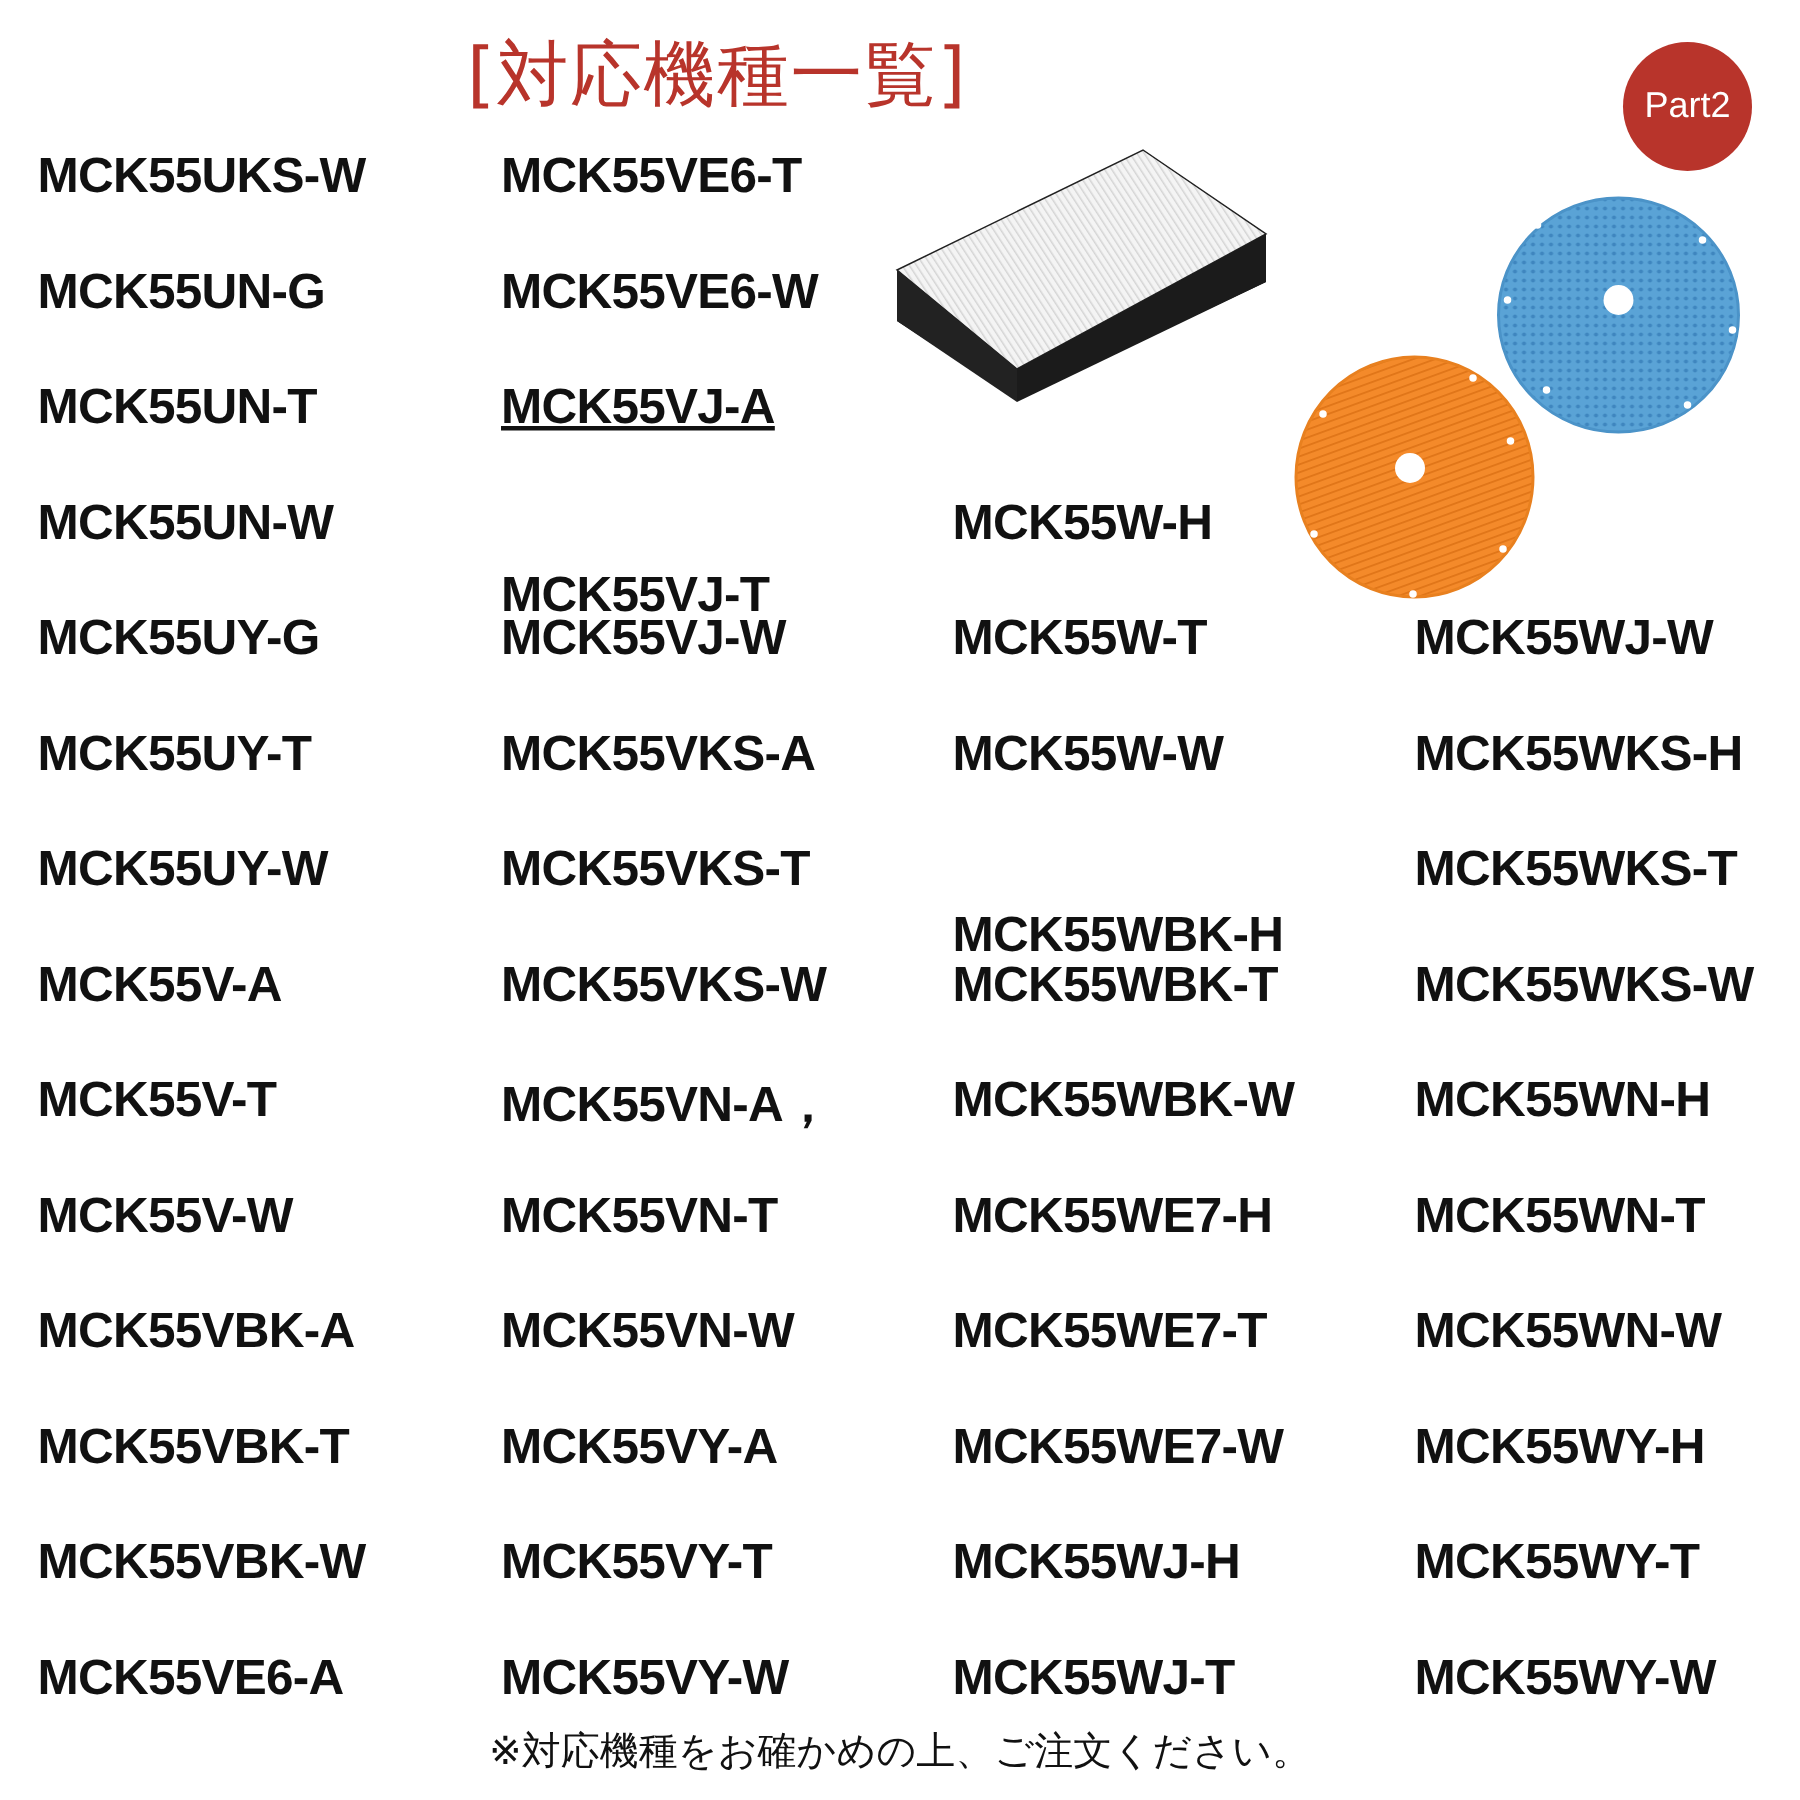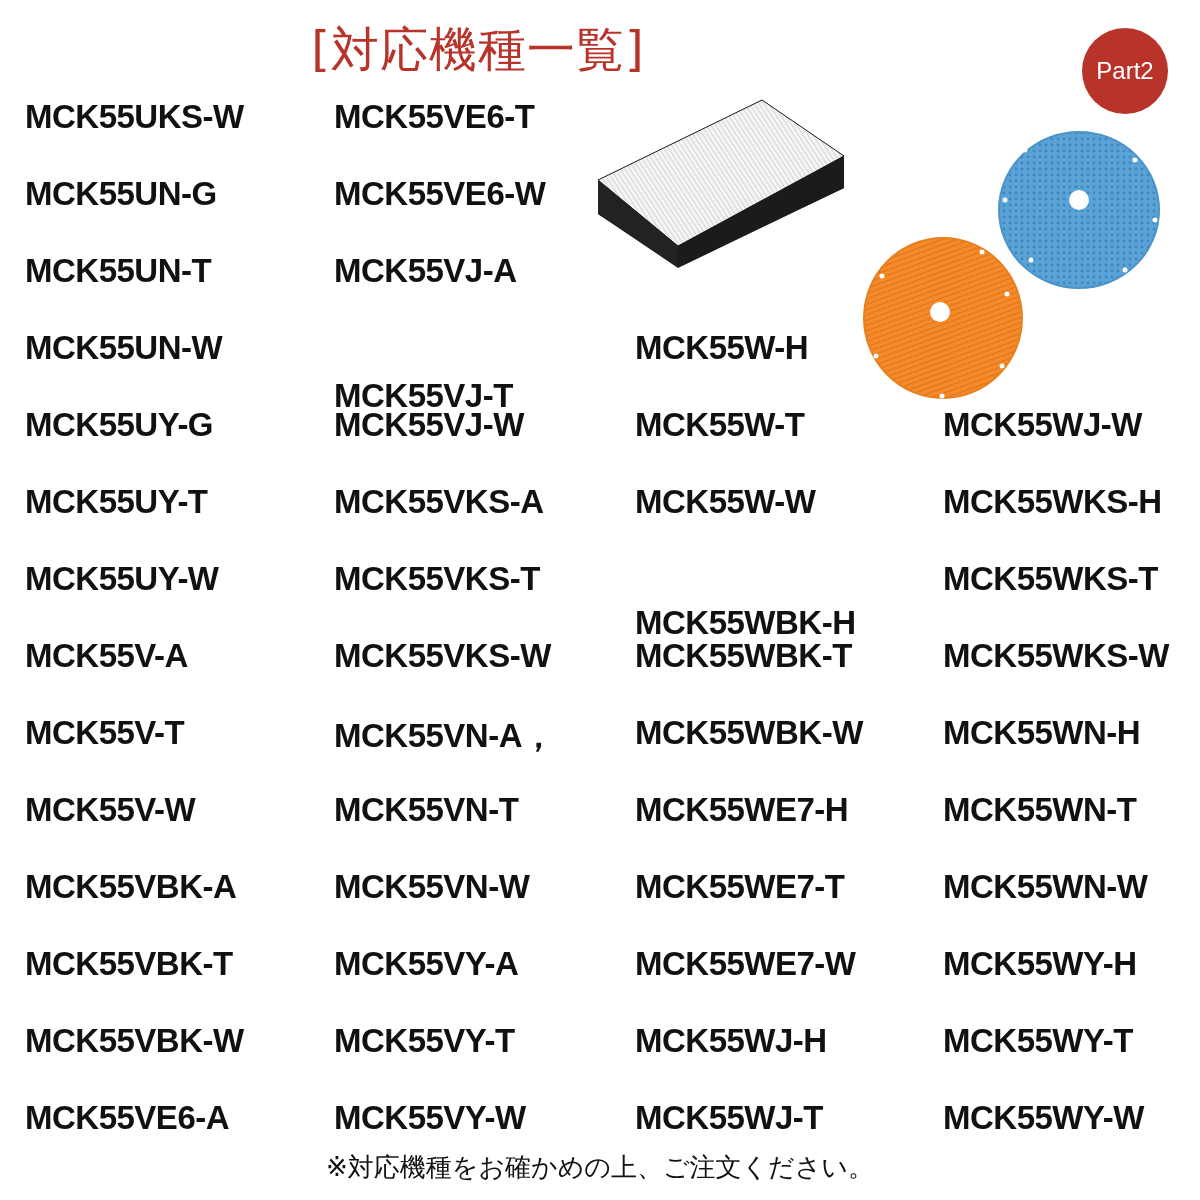--- a/index.html
+++ b/index.html
@@ -89,21 +89,21 @@
     <div class="model" style="left: 25px; top: 560px;">MCK55UY-W</div>
     <div class="model" style="left: 25px; top: 637px;">MCK55V-A</div>
     <div class="model" style="left: 25px; top: 714px; text-align: center;">MCK55V-T</div>
     <div class="model" style="left: 25px; top: 791px;">MCK55V-W</div>
     <div class="model" style="left: 25px; top: 868px;">MCK55VBK-A</div>
     <div class="model" style="left: 25px; top: 945px;">MCK55VBK-T</div>
     <div class="model" style="left: 25px; top: 1022px;">MCK55VBK-W</div>
     <div class="model" style="left: 25px; top: 1099px;">MCK55VE6-A</div>
     <div class="model" style="left: 334px; top: 98px;">MCK55VE6-T</div>
     <div class="model" style="left: 334px; top: 175px;">MCK55VE6-W</div>
-    <div class="model" style="left: 334px; top: 252px;">MCK55VJ-A</div>
+    <div class="model" style="left: 334px; top: 252px; text-decoration: underline;">MCK55VJ-A</div>
     <div class="model" style="left: 334px; top: 329px; margin-top: 48px;">MCK55VJ-T</div>
     <div class="model" style="left: 334px; top: 406px;">MCK55VJ-W</div>
     <div class="model" style="left: 334px; top: 483px;">MCK55VKS-A</div>
     <div class="model" style="left: 334px; top: 560px;">MCK55VKS-T</div>
     <div class="model" style="left: 334px; top: 637px;">MCK55VKS-W</div>
     <div class="model" style="left: 334px; top: 714px;">MCK55VN-A，</div>
     <div class="model" style="left: 334px; top: 791px;">MCK55VN-T</div>
     <div class="model" style="left: 334px; top: 868px;">MCK55VN-W</div>
     <div class="model" style="left: 334px; top: 945px;">MCK55VY-A</div>
     <div class="model" style="left: 334px; top: 1022px;">MCK55VY-T</div>

